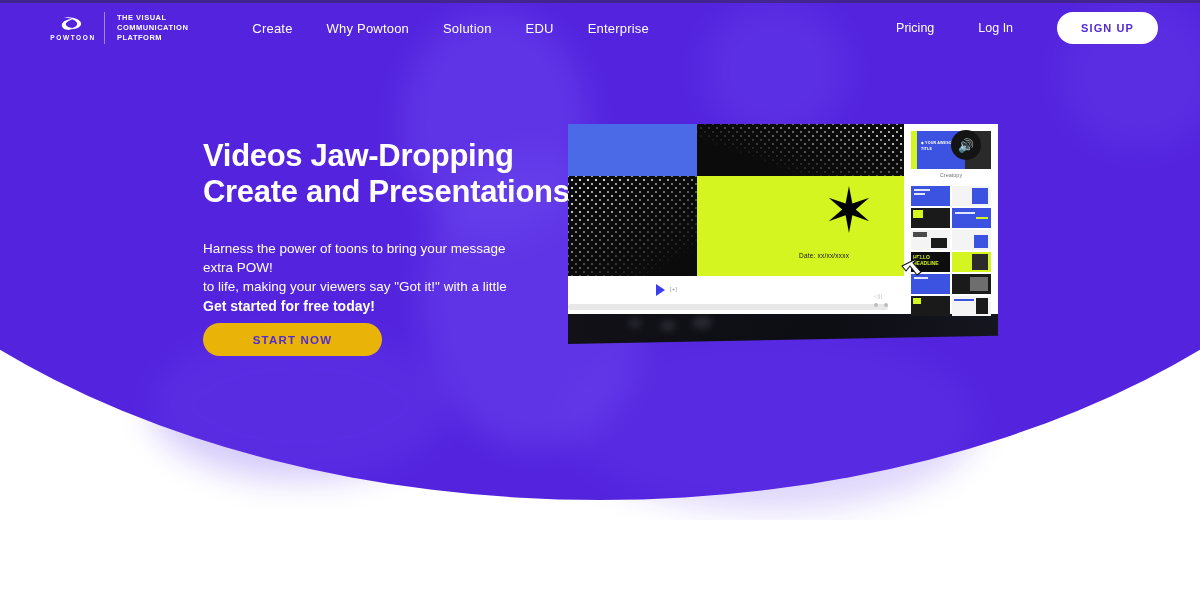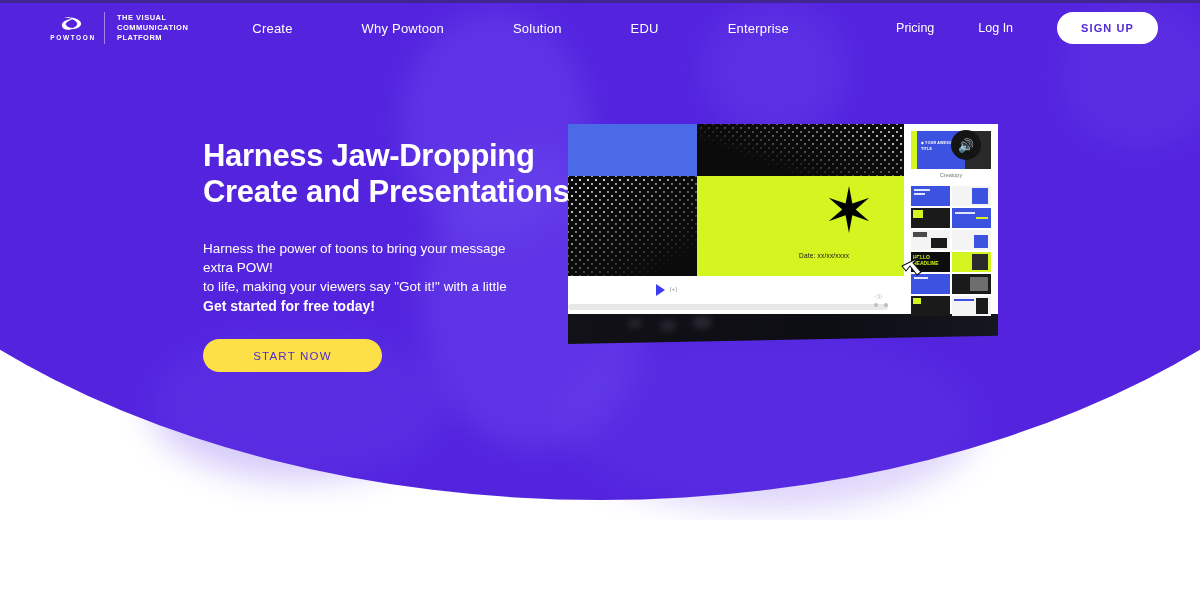--- a/index.html
+++ b/index.html
@@ -43,43 +43,43 @@
   }
   .brand { display: flex; align-items: center; margin-left: 56px; }
   .logo-mark { width: 34px; display: flex; flex-direction: column; align-items: center; }
   .logo-word {
     font-size: 6.5px; letter-spacing: 1.6px; color: #fff; font-weight: 700;
     margin-top: 2px;
   }
   .brand-sep { width: 1px; height: 32px; background: rgba(255,255,255,.45); margin: 0 12px 0 14px; }
   .brand-tag { font-size: 7.5px; line-height: 10px; color: #fff; letter-spacing: .5px; font-weight: 700; }
 
-  .nav { display: flex; align-items: center; margin-left: 64px; gap: 35px; }
+  .nav { display: flex; align-items: center; margin-left: 64px; }
   .nav a {
     color: #fff; font-size: 13px; text-decoration: none; margin-right: 34px;
     letter-spacing: .2px; white-space: nowrap;
   }
   .nav-right { margin-left: auto; display: flex; align-items: center; margin-right: 42px; }
   .nav-right a { color: #fff; font-size: 12.5px; text-decoration: none; margin-right: 44px; }
   .signup {
     background: #fff; color: #4f2ad6; font-size: 11px; font-weight: 700;
     letter-spacing: 1.1px; border: none; border-radius: 20px;
     padding: 10px 24px; cursor: pointer;
   }
 
   
   .hero-copy { position: absolute; left: 203px; top: 138px; width: 380px; z-index: 15; }
   .hero-title {
     color: #fff; font-size: 31px; line-height: 36px; font-weight: 700; letter-spacing: -.3px;
   }
   .hero-sub { color: #fff; font-size: 13.5px; line-height: 19px; margin-top: 29px; }
   .hero-sub-strong { color: #fff; font-size: 14px; font-weight: 700; margin-top: 2px; }
   .start-now {
-    display: block; margin-top: 25px; width: 179px; height: 33px;
-    background: #fde047; color: #4f2ad6; font-size: 11.5px; font-weight: 400;
+    display: block; margin-top: 9px; width: 179px; height: 33px;
+    background: #eab308; color: #4f2ad6; font-size: 11.5px; font-weight: 700;
     letter-spacing: 1.2px; border: none; border-radius: 18px; cursor: pointer;
   }
 
   
   .product { position: absolute; left: 568px; top: 124px; width: 430px; height: 242px; z-index: 15; }
   .app-window { position: absolute; left: 0; top: 0; width: 430px; height: 190px; background: #fff; }
   .canvas { position: absolute; left: 0; top: 0; width: 336px; height: 152px; }
   .q { position: absolute; }
   .q-blue  { left: 0;     top: 0;    width: 129px; height: 52px;  background: #4a6ae8; }
   .q-dots1 { left: 129px; top: 0;    width: 207px; height: 52px;  background: #0b0b0b; }
@@ -200,21 +200,21 @@
 
     <div class="nav-right">
       <a href="#">Pricing</a>
       <a href="#">Log In</a>
       <button class="signup">SIGN UP</button>
     </div>
   </div>
 
   <div class="hero-copy">
     <div class="hero-title">
-      <div>Harness Jaw-Dropping</div>
+      <div>Videos Jaw-Dropping</div>
       <div>Create and Presentations</div>
     </div>
     <div class="hero-sub">
       <div>Harness the power of toons to bring your message</div>
       <div>extra POW!</div>
       <div>to life, making your viewers say "Got it!" with a little</div>
     </div>
     <div class="hero-sub-strong">Get started for free today!</div>
     <button class="start-now">START NOW</button>
   </div>

